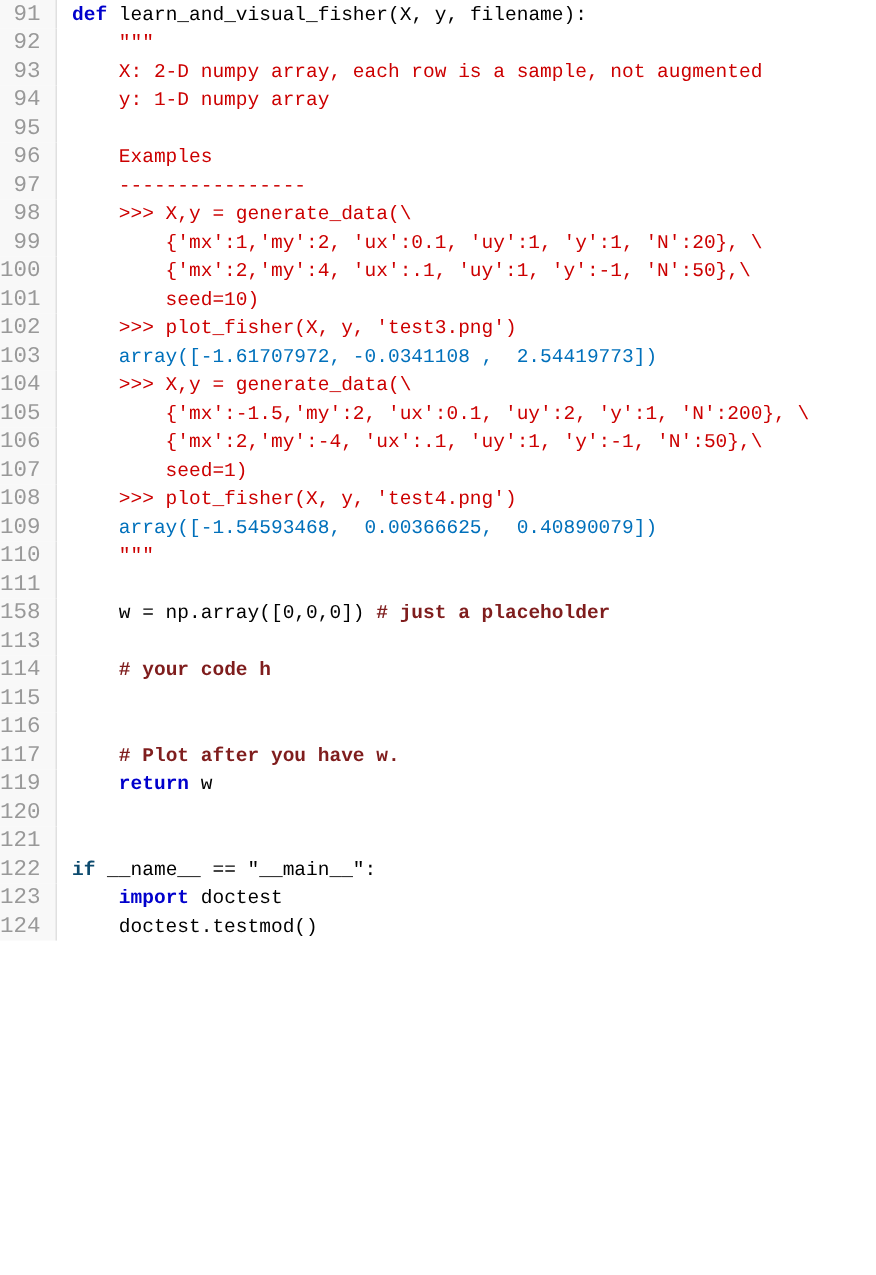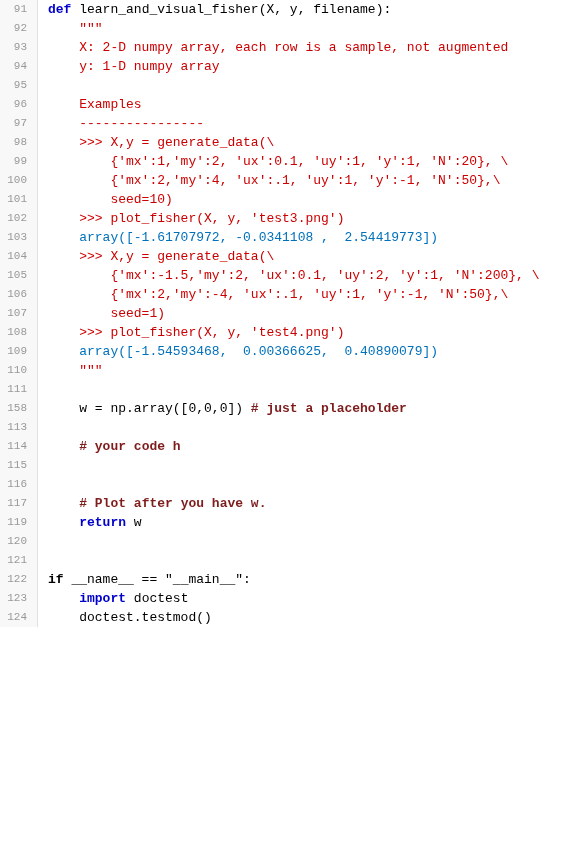--- a/index.html
+++ b/index.html
@@ -34,35 +34,35 @@
 
     .line-number {
       width: 38px;
       min-width: 38px;
       text-align: right;
       padding-right: 10px;
       color: #999999;
       background-color: #f8f8f8;
       border-right: 1px solid #e0e0e0;
       user-select: none;
-      font-size: 11px;
+      font-size: 15px;
       line-height: 19px;
       flex-shrink: 0;
     }
 
     .line-content {
       padding-left: 10px;
       white-space: pre;
       flex: 1;
       line-height: 19px;
     }
 
     .kw-def { color: #0000cc; font-weight: bold; }
     .kw-return { color: #0000cc; font-weight: bold; }
-    .kw-if { color: #000000; font-weight: bold; }
+    .kw-if { color: #0c4a6e; font-weight: bold; }
     .kw-import { color: #0000cc; font-weight: bold; }
     .comment { color: #7f1d1d; font-weight: bold; }
     .docstring { color: #cc0000; }
     .output { color: #0070bb; }
     .normal { color: #000000; }
     .dashes { color: #cc0000; }
   </style>
 </head>
 <body>
 

